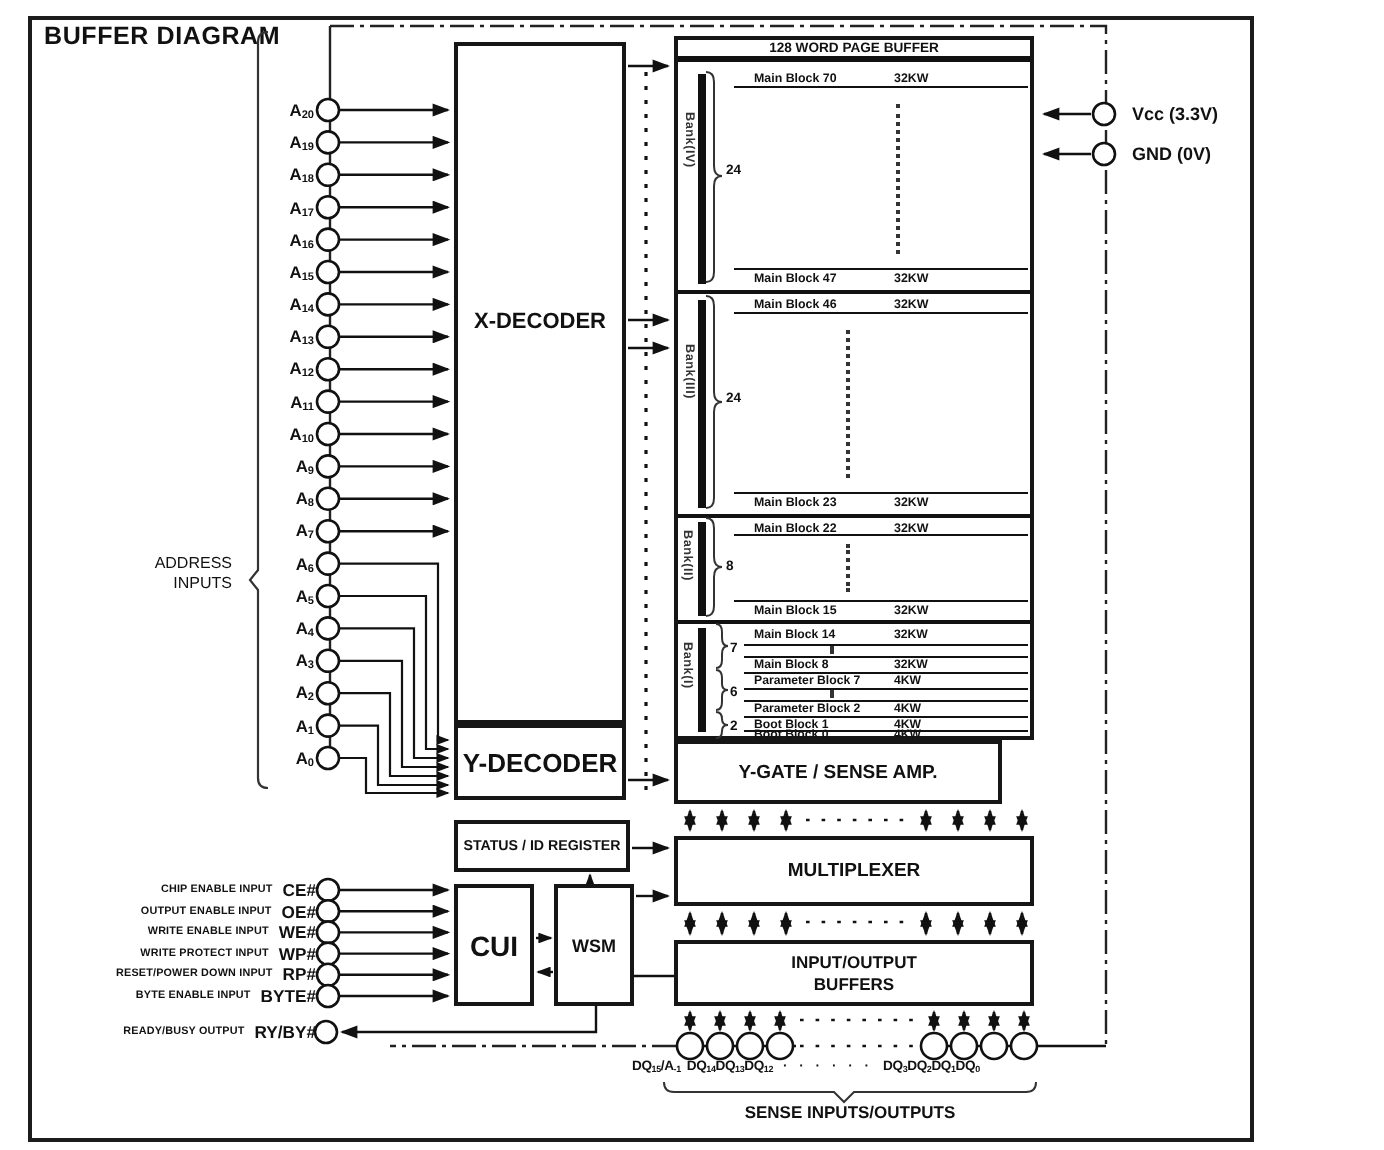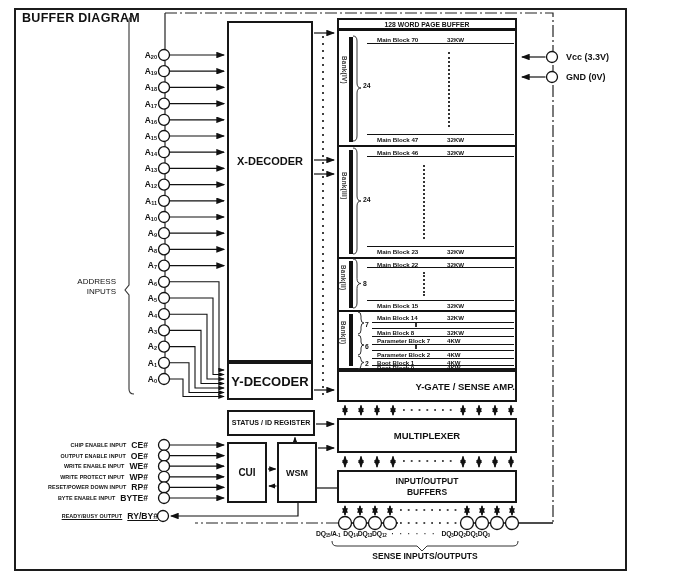--- a/index.html
+++ b/index.html
@@ -305,40 +305,40 @@
         <span class="n">Boot Block 1</span>
         <span class="s">4KW</span>
       </div>
       <div class="b1row" style="top:51.5px;">
         <span class="n">Boot Block 0</span>
         <span class="s">4KW</span>
       </div>
     </div>
   </div>
 
-  <div class="box" style="left:337px; top:370px; width:180px; height:32px; font-size:9.5px;justify-content:flex-end;">
+  <div class="box" style="left:337px; top:370px; width:164px; height:32px; font-size:9.5px;">
     <span>Y-GATE / SENSE AMP.</span>
   </div>
   <div class="box" style="left:227px; top:410px; width:88px; height:26px; font-size:7.1px;">
     <span>STATUS / ID REGISTER</span>
   </div>
   <div class="box" style="left:337px; top:418px; width:180px; height:35px; font-size:9.5px;text-align:right;">
     <span>MULTIPLEXER</span>
   </div>
-  <div class="box" style="left:227px; top:442px; width:40px; height:61px; font-size:10px;">
+  <div class="box" style="left:227px; top:442px; width:40px; height:61px; font-size:14px;">
     <span>CUI</span>
   </div>
   <div class="box" style="left:277px; top:442px; width:40px; height:61px; font-size:9px;">
     <span>WSM</span>
   </div>
   <div class="box" style="left:337px; top:470px; width:180px; height:33px; font-size:8.5px;">
     <span style="display:inline-block; width:82px; line-height:1.2;">INPUT/OUTPUT BUFFERS</span>
   </div>
 
-  <div class="pin-rows" style="left:20px; top:439.7px; width:128px; height:64px;">
+  <div class="pin-rows" style="left:30px; top:439.7px; width:128px; height:64px;">
 
       <div class="ctl-row" style="height:10.6px;">
         <span class="ctl-desc">CHIP ENABLE INPUT</span>
         <span class="ctl-pin">CE#</span>
       </div>
 
       <div class="ctl-row" style="height:10.6px;">
         <span class="ctl-desc">OUTPUT ENABLE INPUT</span>
         <span class="ctl-pin">OE#</span>
       </div>
@@ -356,21 +356,21 @@
       <div class="ctl-row" style="height:10.6px;text-align:center;">
         <span class="ctl-desc">RESET/POWER DOWN INPUT</span>
         <span class="ctl-pin">RP#</span>
       </div>
 
       <div class="ctl-row" style="height:10.6px;">
         <span class="ctl-desc">BYTE ENABLE INPUT</span>
         <span class="ctl-pin">BYTE#</span>
       </div>
     </div>
-  <div class="abs ctl-row" style="left:30px; top:510.5px; width:128px; height:11px;text-decoration:underline;">
+  <div class="abs ctl-row" style="left:30px; top:510.5px; width:128px; height:11px;">
     <span class="ctl-desc">READY/BUSY OUTPUT</span>
     <span class="ctl-pin">RY/BY#</span>
   </div>
 
   <div class="lbl" style="left:566px; top:52px; font-size:9px; font-weight:bold;">Vcc (3.3V)</div>
   <div class="lbl" style="left:566px; top:72px; font-size:9px; font-weight:bold;">GND (0V)</div>
 
   <div class="dq-row" style="left:316px; top:530px; width:212px;">
     <span style="margin-right:3px;">DQ<sub>15</sub>/A<sub>-1</sub></span>
     <span>DQ<sub>14</sub></span>

